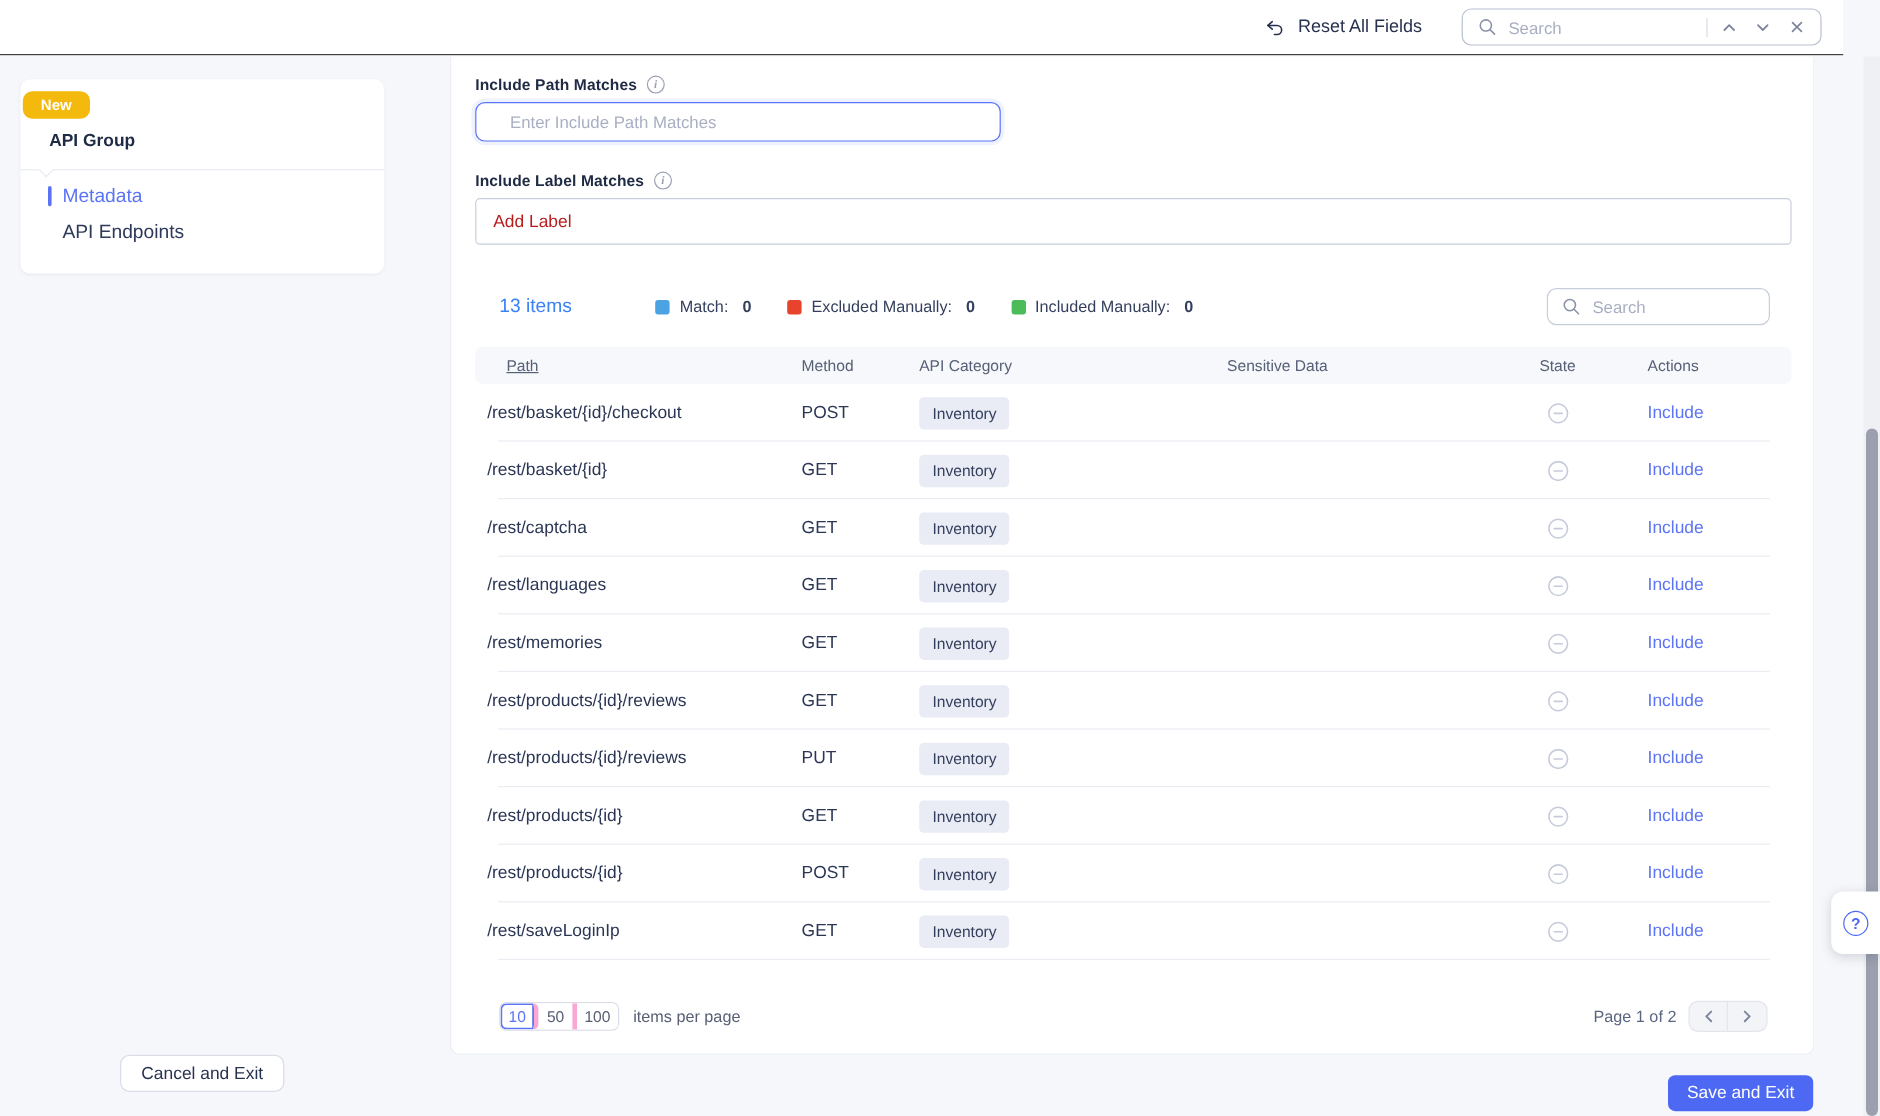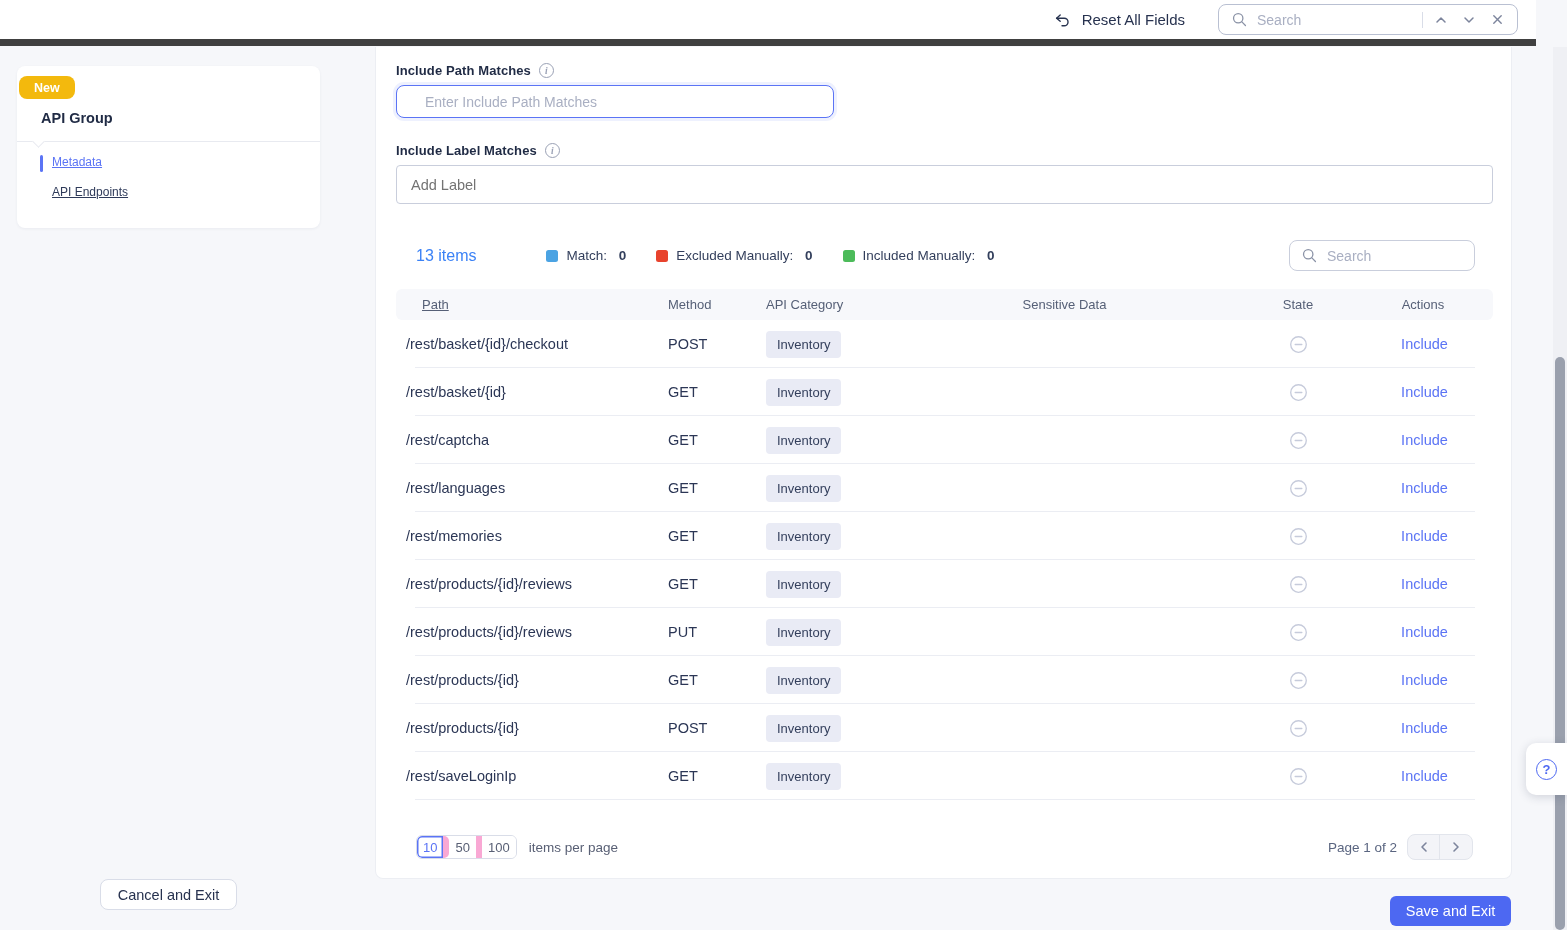--- a/index.html
+++ b/index.html
@@ -6,21 +6,21 @@
   html,body { width:1567px; height:930px; overflow:hidden; }
   body {
     font-family:"Liberation Sans", sans-serif;
     background:#F6F7FA;
     color:#2E3A59;
     position:relative;
   }
   
   .topbar {
     position:absolute; top:0; left:0; width:1536px; height:46px;
-    background:#FFFFFF; border-bottom:7px solid #404040;
+    background:#FFFFFF; border-bottom:1px solid #404040;
     display:flex; align-items:center; justify-content:flex-end;
     padding-right:18px; gap:33px; z-index:5;
   }
   .reset-group { display:flex; align-items:center; gap:10px; cursor:pointer; }
   .reset-group span { font-size:15px; color:#27324F; }
   .top-search {
     width:300px; height:31px; border:1px solid #B9C0D2; border-radius:8px;
     display:flex; align-items:center; padding:0 10px; gap:8px; background:#fff;
   }
   .top-search input {
@@ -40,21 +40,21 @@
     background:#F3B90D; border-radius:8px; color:#FFFFFF; font-weight:bold;
     font-size:12.5px; display:flex; align-items:center;
   }
   .side-title { position:absolute; left:24px; top:44px; font-size:14.5px; font-weight:bold; color:#1F2A44; }
   .side-divider { position:absolute; left:0; top:75px; width:303px; height:1px; background:#E8EAF0; }
   .side-notch {
     position:absolute; left:17px; top:71px; width:9px; height:9px;
     background:#FFFFFF; transform:rotate(45deg);
     border-right:1px solid #E8EAF0; border-bottom:1px solid #E8EAF0;
   }
-  .side-item { position:absolute; left:35px; font-size:12px; cursor:pointer;text-decoration:underline; }
+  .side-item { position:absolute; left:35px; font-size:16px; cursor:pointer; }
   .side-item.active { color:#5B74F5; }
   .side-item .active-bar {
     position:absolute; left:-12px; top:0px; width:3px; height:17px; background:#5B74F5; border-radius:2px;
   }
   
   .panel {
     position:absolute; left:375px; top:47px; width:1137px; height:832px;
     background:#FFFFFF; border:1px solid #ECEEF3; border-top:none;
     border-radius:0 0 8px 8px; padding:16px 20px 0 20px;
   }
@@ -69,21 +69,21 @@
     width:438px; height:33px; border:1.5px solid #5B74F5; border-radius:8px;
     padding:0 28px; font-size:14px; color:#2E3A59; outline:none;
     font-family:"Liberation Sans", sans-serif; box-shadow:0 0 0 3px rgba(91,116,245,.10);
   }
   .path-input::placeholder { color:#A9AFC2; }
   .label-matches { margin-top:25px; }
   .add-label-box {
     width:1097px; height:39px; border:1px solid #C9CEDC; border-radius:4px;
     display:flex; align-items:center; padding:0 14px; margin-top:1px;
   }
-  .add-label-link { color:#737373; font-size:14.5px; cursor:pointer; }
+  .add-label-link { color:#b91c1c; font-size:14.5px; cursor:pointer; }
   
   .legend-row { margin-top:36px; display:flex; align-items:center; height:31px; }
   .items-count { font-size:16px; color:#3b82f6; margin-left:20px; }
   .legend { display:flex; align-items:center; gap:30px; margin-left:70px; }
   .legend-item { display:flex; align-items:center; gap:8px; font-size:13.5px; color:#333F5C; }
   .legend-swatch { width:12px; height:12px; border-radius:2.5px; }
   .legend-item b { font-weight:bold; }
   .table-search {
     margin-left:auto; margin-right:16px; width:186px; height:31px;
     border:1px solid #C9CEDC; border-radius:8px; background:#fff;
@@ -104,36 +104,36 @@
   .trow::after {
     content:""; position:absolute; left:19px; right:18px; bottom:0; height:1px; background:#EBEDF3;
   }
   .col-path   { flex:0 0 272px; padding-left:10px; }
   .thead .col-path { padding-left:26px;text-decoration:underline; }
   .col-method { flex:0 0 98px; }
   .col-cat    { flex:0 0 140px; }
   .col-sens   { flex:1 1 auto; text-align:center; }
   .col-state  { flex:0 0 150px; display:flex; justify-content:center; }
   .thead .col-state { display:block; text-align:center; }
-  .col-act    { flex:0 0 120px; text-align:center; padding-right:17px; }
+  .col-act    { flex:0 0 120px; text-align:left; padding-right:17px; }
   .thead .col-act { padding-right:20px; }
   .cat-badge {
     display:inline-block; background:#E9EBF5; color:#333F5C; font-size:13px;
     padding:6px 11px; border-radius:4px;
   }
   .include-link { color:#5B74F5; cursor:pointer; }
   
   .pager-row { margin-top:33px; display:flex; align-items:center; height:28px; }
   .size-group {
     display:flex; border:1px solid #D9DDE8; border-radius:6px; overflow:hidden;
     margin-left:20px; height:24px;
   }
   .size-btn {
     min-width:32px; padding:0 6px; display:flex; align-items:center; justify-content:center;
-    font-size:13px; color:#596075; border-right:6px solid #f9a8d4; cursor:pointer; background:#fff;
+    font-size:13px; color:#596075; border-right:4px solid #f9a8d4; cursor:pointer; background:#fff;
   }
   .size-btn:last-child { border-right:none; }
   .size-btn.active {
     color:#5B74F5; box-shadow:inset 0 0 0 1.5px #5B74F5; border-radius:5px;
   }
   .per-page-label { margin-left:12px; font-size:13.5px; color:#596075; }
   .page-label { margin-left:auto; font-size:13.5px; color:#5A6580; margin-right:10px; }
   .nav-group {
     display:flex; border:1px solid #E2E5EC; border-radius:8px; overflow:hidden;
     height:26px; background:#F3F4F8; margin-right:18px;

